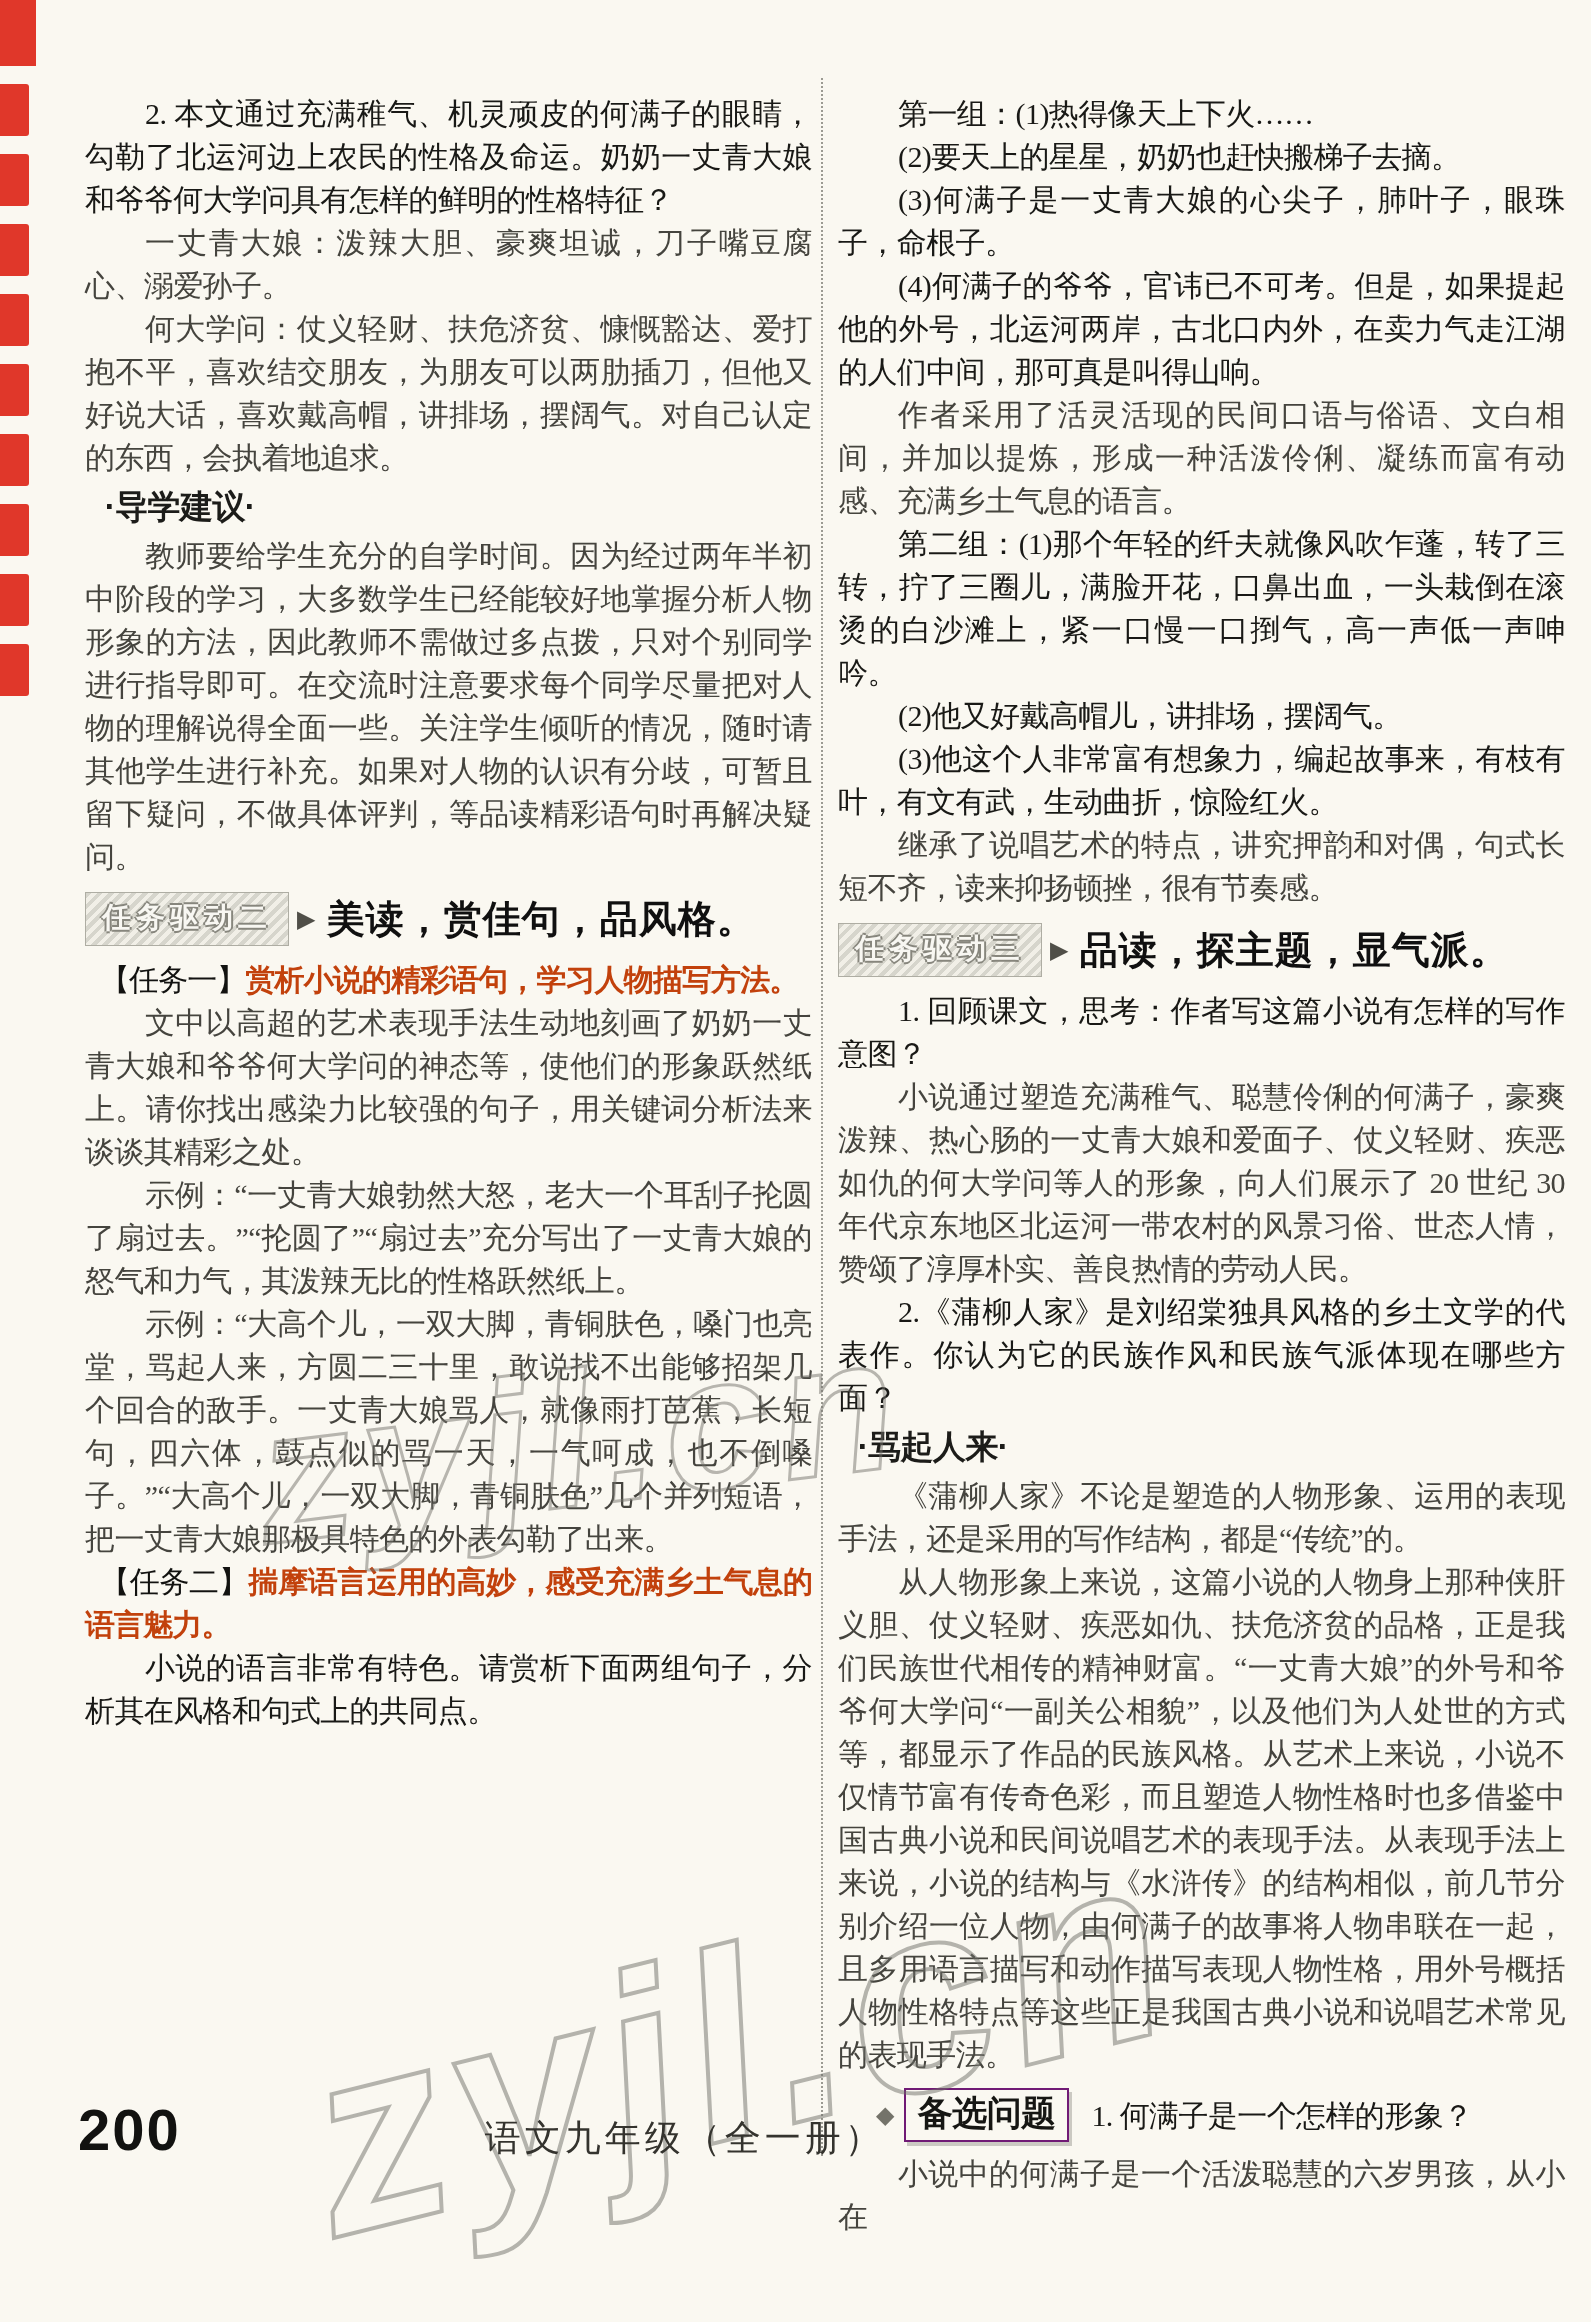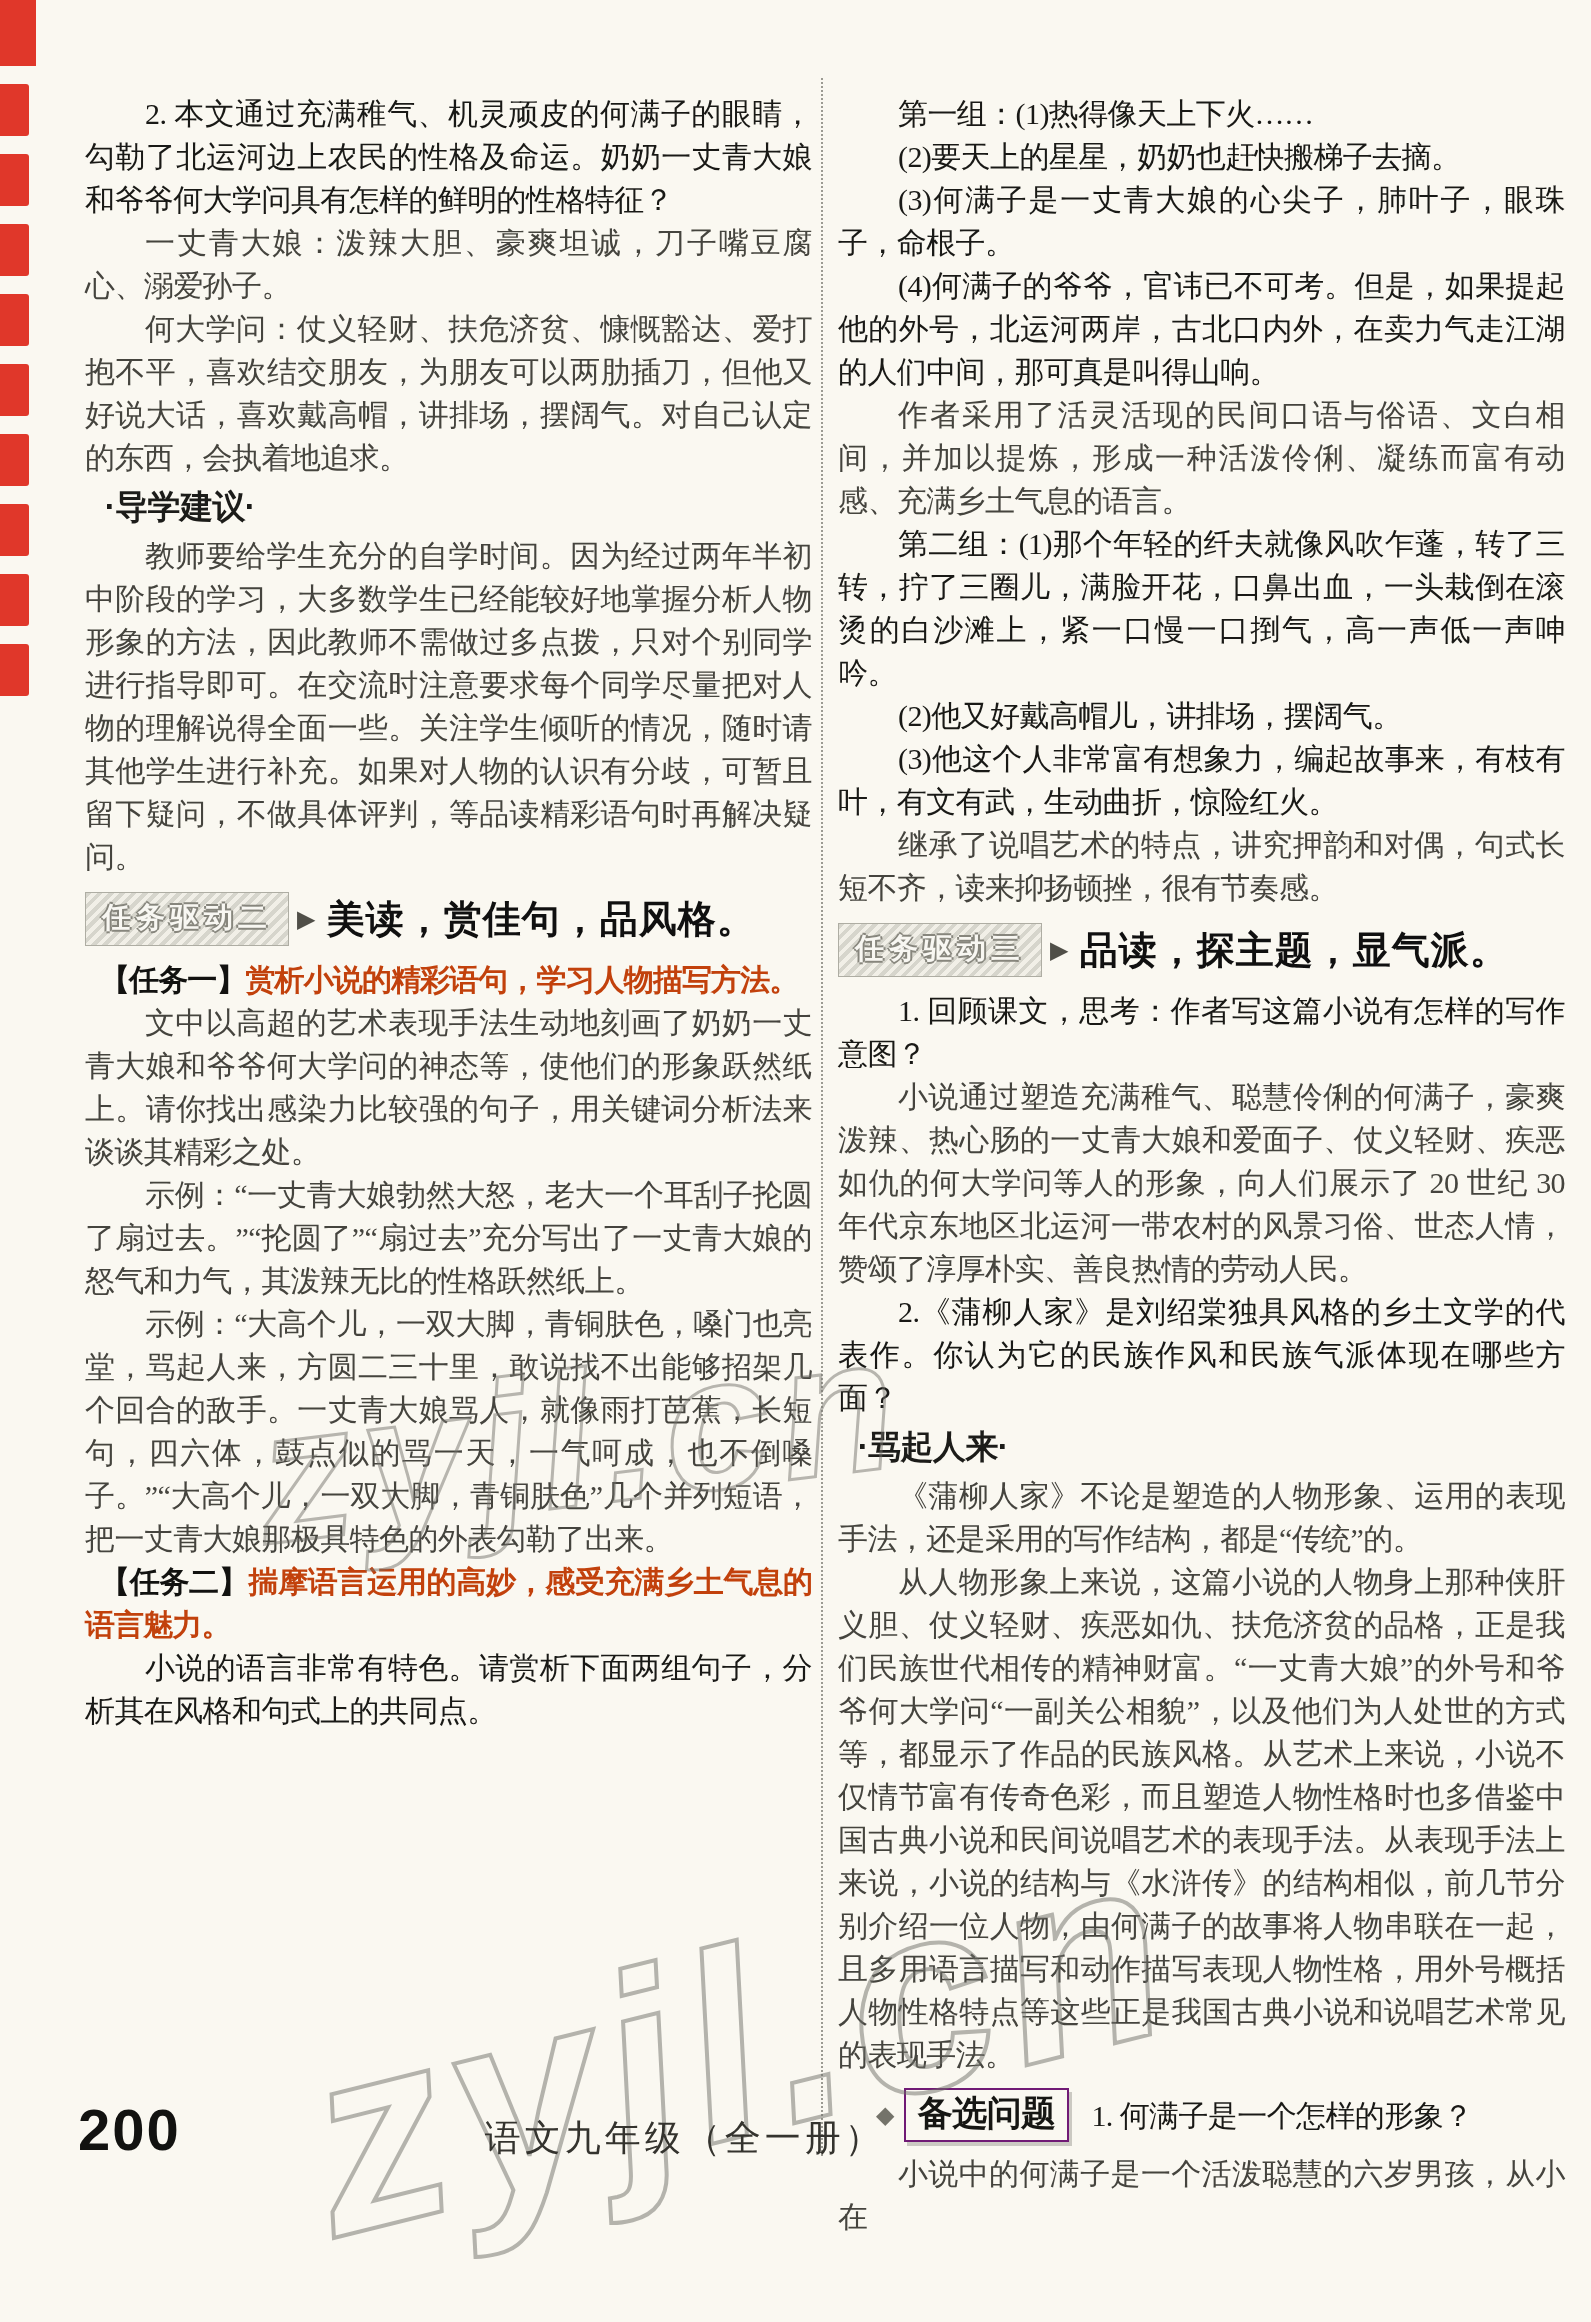--- a/index.html
+++ b/index.html
@@ -41,21 +41,21 @@
     letter-spacing:5px;color:#f8f7f2;
     text-shadow:-2px 0 0 #87867d,2px 0 0 #87867d,0 -2px 0 #87867d,0 2px 0 #87867d;
     white-space:nowrap;
   }
   .badge-arrow{color:#504f48;font-size:24px;margin:0 12px 0 8px;font-family:"DejaVu Sans",sans-serif;}
   .badge-title{
     font:bold 38px "Liberation Sans","DejaVu Sans",sans-serif;
     color:#101010;letter-spacing:1px;white-space:nowrap;
   }
   .task-line{text-indent:0.5em;letter-spacing:-0.03em;}
-  .task-bracket{font-family:"Liberation Sans","DejaVu Sans",sans-serif;font-weight:bold;color:#121210;}
+  .task-bracket{font-family:"Liberation Sans","DejaVu Sans",sans-serif;font-weight:normal;color:#121210;}
   .task-rest{color:#c2410c;font-weight:600;}
   .alt-row{margin:12px 0 10px;display:flex;align-items:center;padding-left:38px;}
   .alt-diamond{color:#74736a;font-size:24px;margin-right:10px;font-family:"DejaVu Sans",sans-serif;}
   .alt-box{
     font:bold 35px "Liberation Sans","DejaVu Sans",sans-serif;color:#161613;
     border:2px solid #701a75;padding:0 12px 3px;
     box-shadow:3px 4px 0 rgba(95,94,86,.3);white-space:nowrap;
   }
   .alt-rest{margin-left:22px;color:#191916;white-space:nowrap;}
   

